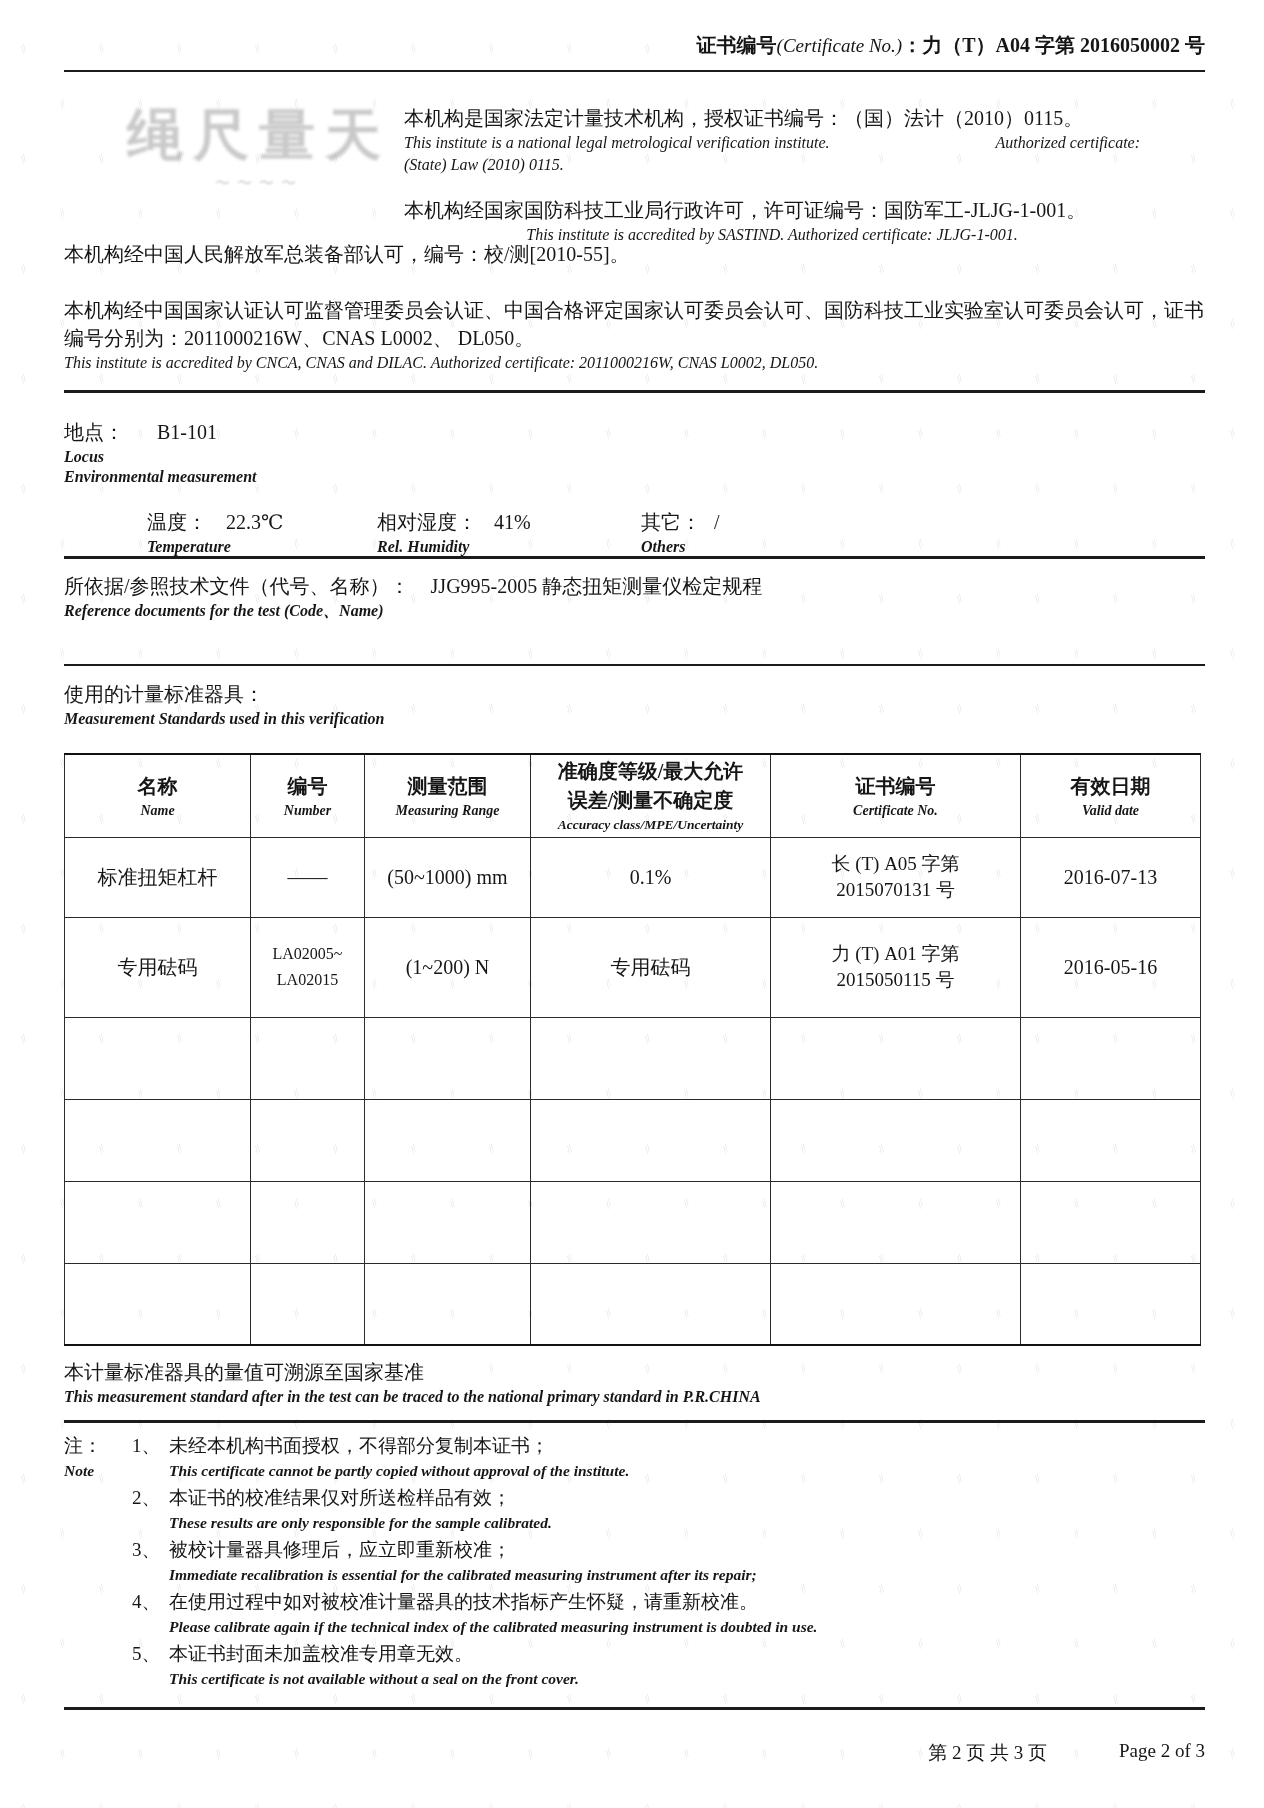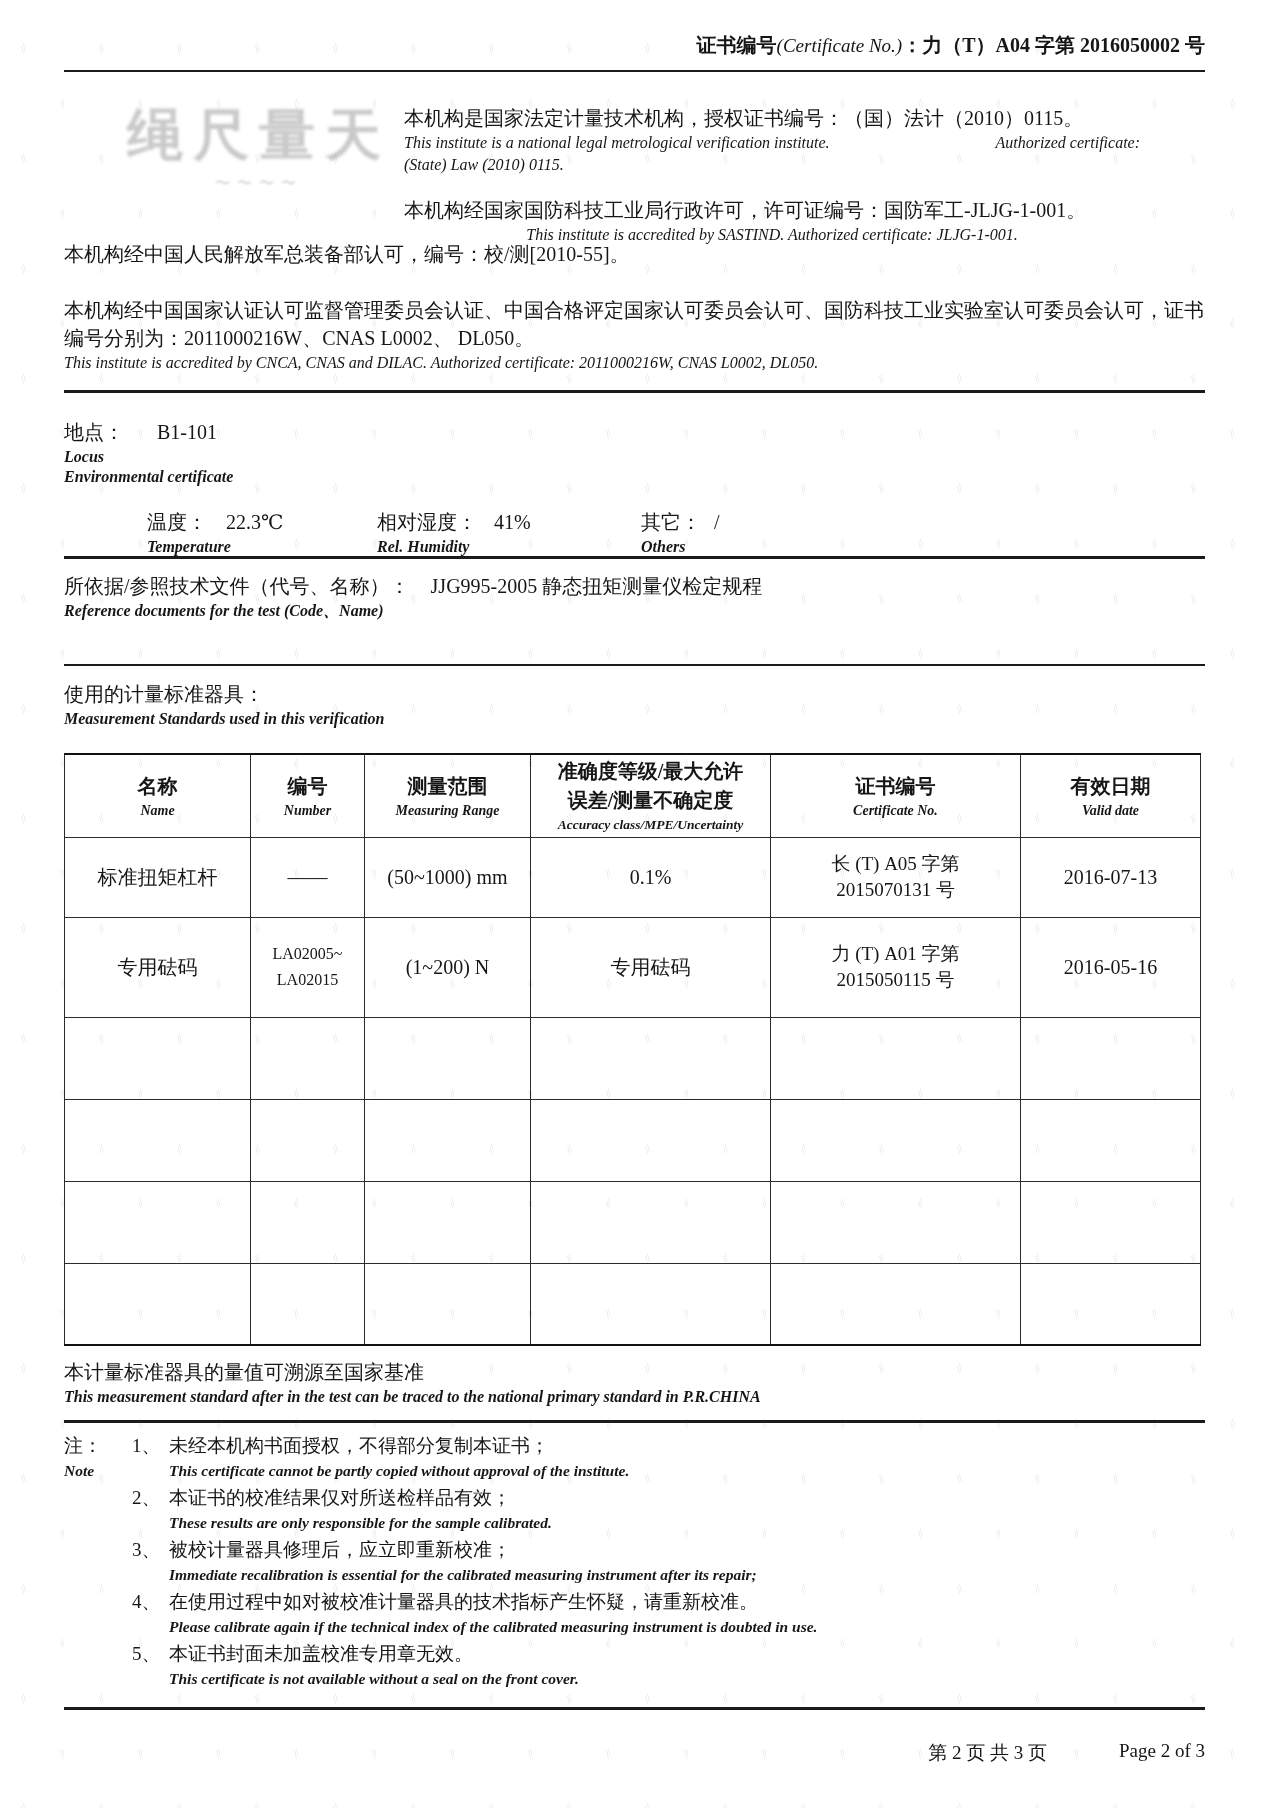--- a/index.html
+++ b/index.html
@@ -613,21 +613,21 @@
 
   <div class="sec" style="top:418px">
     <div class="cn">
       <span>地点：</span>
       <span style="margin-left:28px">B1-101</span>
     </div>
     <div class="en-b">Locus</div>
   </div>
 
   <div class="sec" style="top:466px">
-    <div class="en-b">Environmental certificate</div>
+    <div class="en-b">Environmental measurement</div>
   </div>
   <div class="sec" style="top:508px">
     <div class="env-row">
       <div style="margin-left:83px;width:230px">
         <div class="cn">
           <span>温度：</span>
           <span style="margin-left:14px">22.3℃</span>
         </div>
         <div class="en-b">Temperature</div>
       </div>

